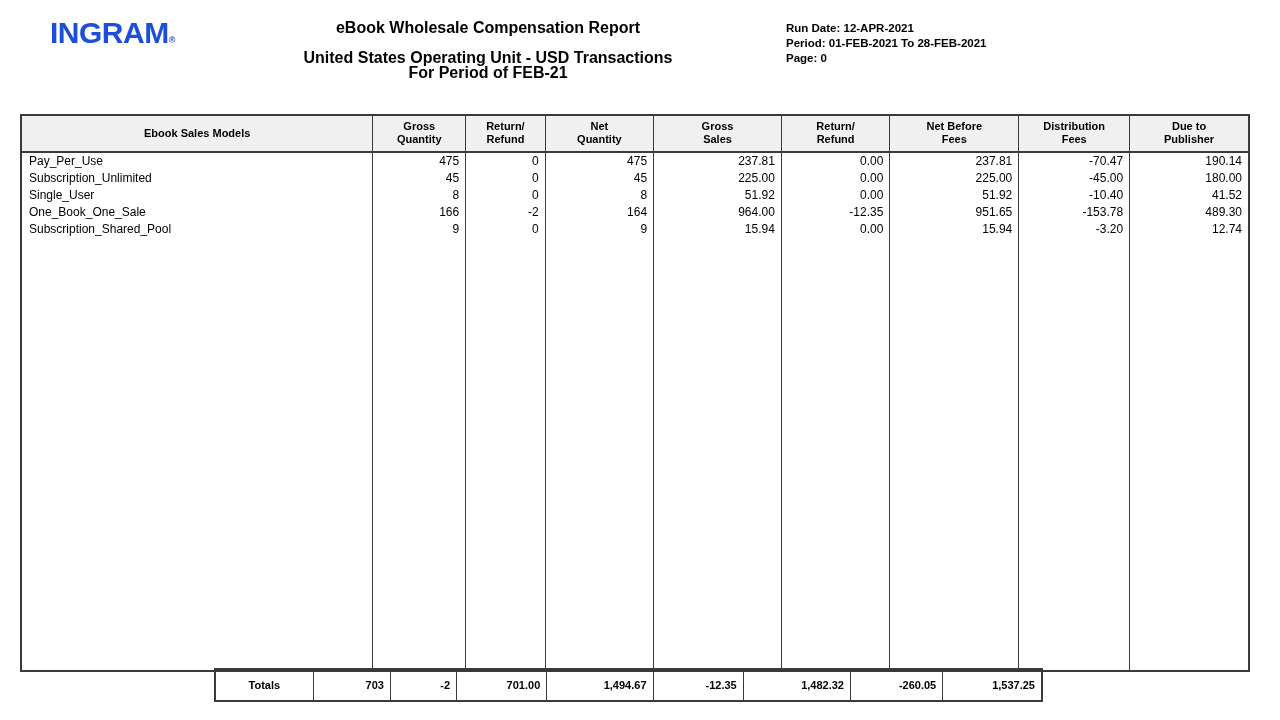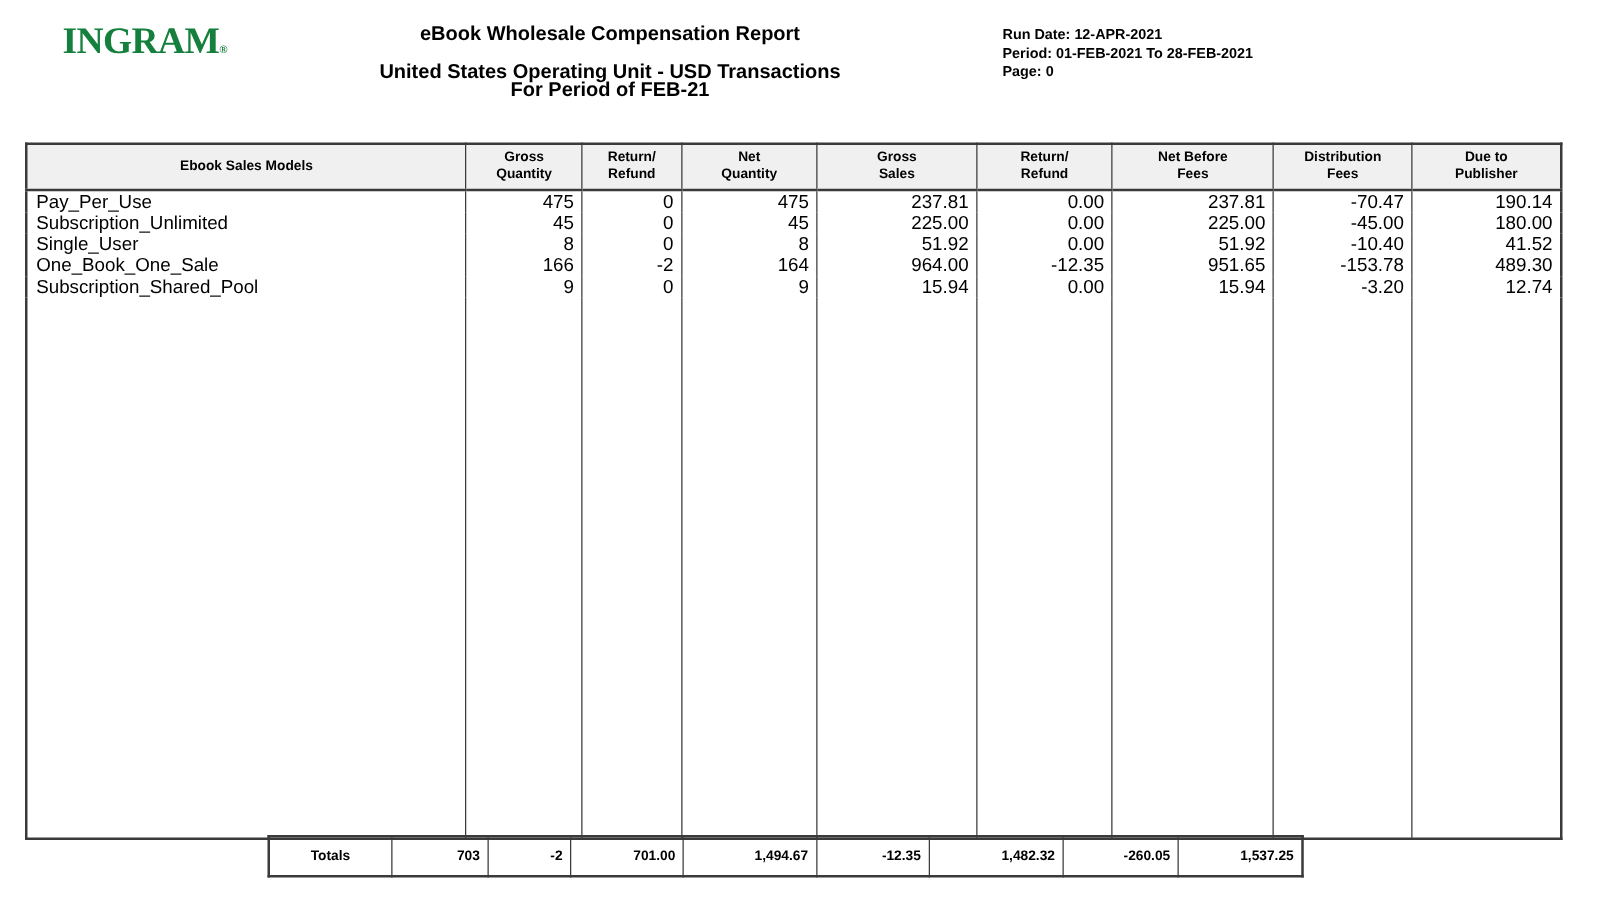--- a/index.html
+++ b/index.html
@@ -23,26 +23,26 @@
     left: 0;
     top: 0;
     width: 1280px;
     height: 100px;
   }
 
   #brand-logo {
     position: absolute;
     left: 50px;
     top: 18px;
-    font-family: Liberation Serif, serif;
+    font-family: Liberation Sans, sans-serif;
     font-size: 30px;
     font-weight: bold;
     letter-spacing: -0.5px;
     line-height: 1;
-    color: #15803d;
+    color: #1d4ed8;
   }
   #brand-logo .tm {
     font-size: 9px;
     font-weight: bold;
     vertical-align: baseline;
     letter-spacing: 0;
   }
 
   #header-center {
     position: absolute;
@@ -60,21 +60,20 @@
 
   #header-meta {
     position: absolute;
     left: 786px;
     top: 21px;
     font-size: 11.5px;
     font-weight: bold;
     line-height: 15px;
     text-align: left;
     white-space: nowrap;
-    margin-left: 16px;
   }
   #header-meta div { display: block; }
 
   
   #main-table {
     position: absolute;
     left: 20px;
     top: 114px;
     width: 1230px;
     border-collapse: collapse;
@@ -89,21 +88,21 @@
     padding: 4px 6px 5px 6px;
     border-right: 1px solid #3a3a3a;
     border-bottom: 2px solid #3a3a3a;
     vertical-align: middle;
     text-align: center;
   }
   #main-table th:last-child { border-right: none; }
   #main-table th .hl { display: block; }
 
   #main-table td {
-    font-size: 15px;
+    font-size: 12px;
     line-height: 17px;
     height: 17px;
     padding: 0 6px;
     border-right: 1px solid #3a3a3a;
     vertical-align: top;
     white-space: nowrap;
   }
   #main-table td:last-child { border-right: none; }
   #main-table td.model { text-align: left; padding-left: 7px; }
   #main-table td.num { text-align: right; }

